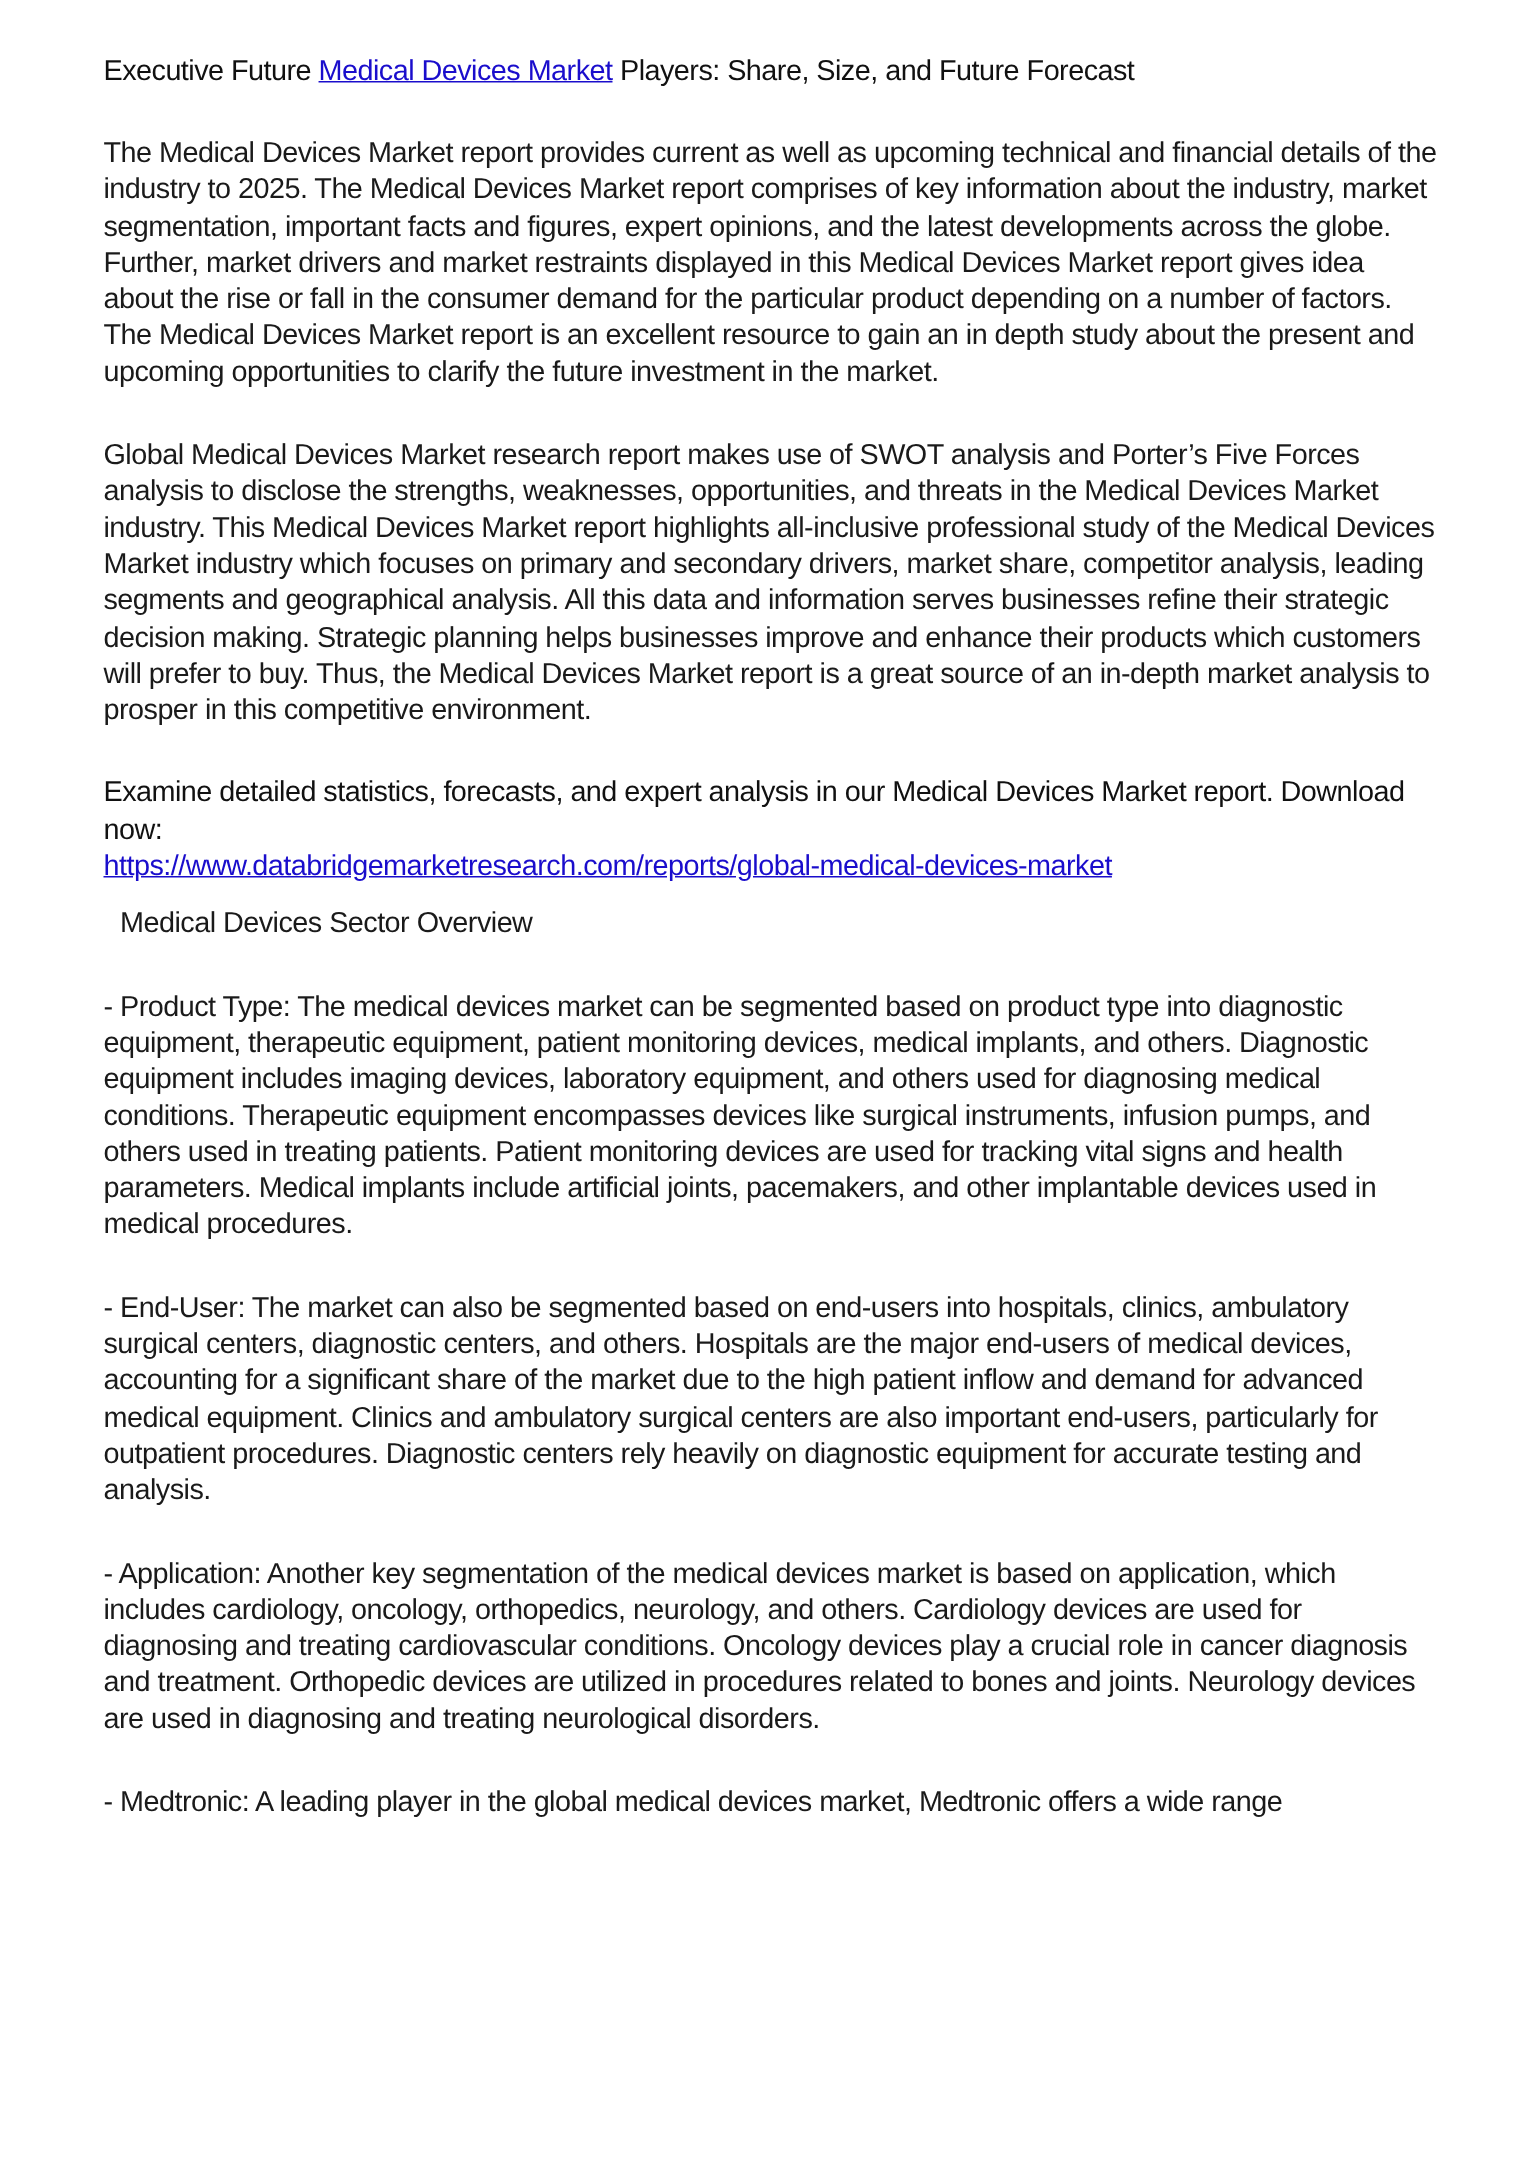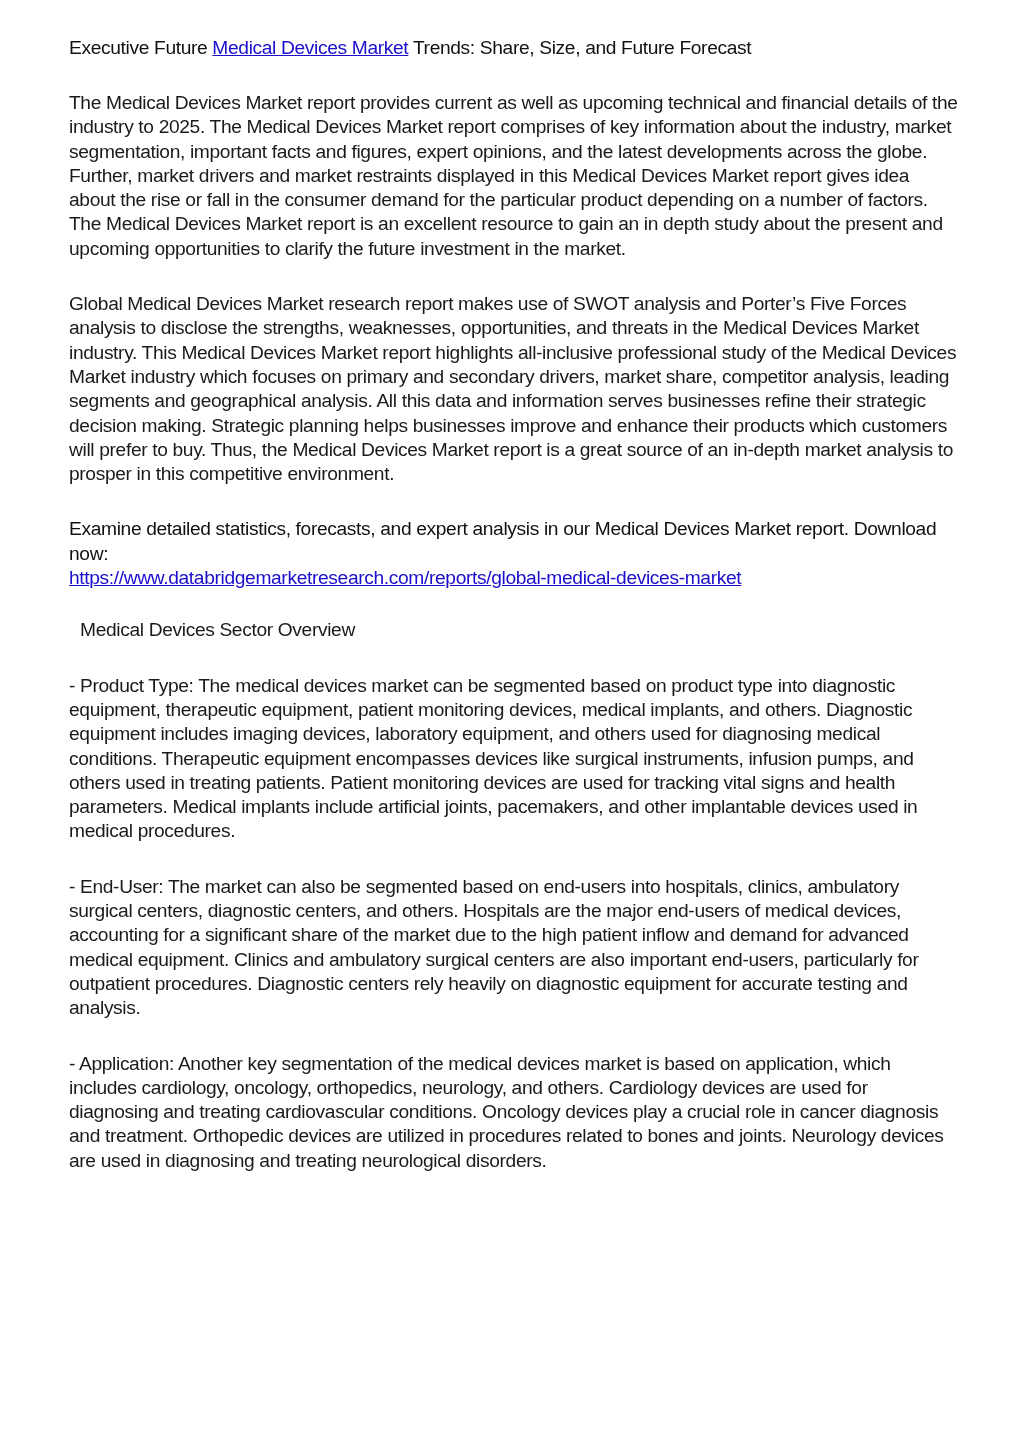--- a/index.html
+++ b/index.html
@@ -24,38 +24,39 @@
     font-size: 19.2px;
     line-height: 24px;
     margin: 0 0 31px 0;
     font-weight: normal;
     color: #111;
   }
   .title a, .cta a {
     color: #1a0dcc;
   }
   p { margin: 0 0 31px 0; }
-  .cta { margin-bottom: 28px; color: #111; }
+  .cta { margin-bottom: 14px; color: #111; }
   .heading { margin: 0 0 31px 11px; }
 </style>
 </head>
 <body>
 
 <div class="page">
   <div class="title">
-    <span>Executive Future </span><a href="#">Medical Devices Market</a><span> Trends: Share, Size, and Future Forecast</span>
+    <span>Executive Future </span><a href="#">Medical Devices Market</a><span> Players: Share, Size, and Future Forecast</span>
   </div>
 
   <p>The Medical Devices Market report provides current as well as upcoming technical and financial details of the industry to 2025. The Medical Devices Market report comprises of key information about the industry, market segmentation, important facts and figures, expert opinions, and the latest developments across the globe. Further, market drivers and market restraints displayed in this Medical Devices Market report gives idea about the rise or fall in the consumer demand for the particular product depending on a number of factors. The Medical Devices Market report is an excellent resource to gain an in depth study about the present and upcoming opportunities to clarify the future investment in the market.</p>
   <p>Global Medical Devices Market research report makes use of SWOT analysis and Porter’s Five Forces analysis to disclose the strengths, weaknesses, opportunities, and threats in the Medical Devices Market industry. This Medical Devices Market report highlights all-inclusive professional study of the Medical Devices Market industry which focuses on primary and secondary drivers, market share, competitor analysis, leading segments and geographical analysis. All this data and information serves businesses refine their strategic decision making. Strategic planning helps businesses improve and enhance their products which customers will prefer to buy. Thus, the Medical Devices Market report is a great source of an in-depth market analysis to prosper in this competitive environment.</p>
 
   <div class="cta">
     <div>Examine detailed statistics, forecasts, and expert analysis in our Medical Devices Market report. Download now:</div>
     <a href="#">https://www.databridgemarketresearch.com/reports/global-medical-devices-market</a>
   </div>
 
   <div class="heading">Medical Devices Sector Overview</div>
 
   <p>- Product Type: The medical devices market can be segmented based on product type into diagnostic equipment, therapeutic equipment, patient monitoring devices, medical implants, and others. Diagnostic equipment includes imaging devices, laboratory equipment, and others used for diagnosing medical conditions. Therapeutic equipment encompasses devices like surgical instruments, infusion pumps, and others used in treating patients. Patient monitoring devices are used for tracking vital signs and health parameters. Medical implants include artificial joints, pacemakers, and other implantable devices used in medical procedures.</p>
   <p>- End-User: The market can also be segmented based on end-users into hospitals, clinics, ambulatory surgical centers, diagnostic centers, and others. Hospitals are the major end-users of medical devices, accounting for a significant share of the market due to the high patient inflow and demand for advanced medical equipment. Clinics and ambulatory surgical centers are also important end-users, particularly for outpatient procedures. Diagnostic centers rely heavily on diagnostic equipment for accurate testing and analysis.</p>
   <p>- Application: Another key segmentation of the medical devices market is based on application, which includes cardiology, oncology, orthopedics, neurology, and others. Cardiology devices are used for diagnosing and treating cardiovascular conditions. Oncology devices play a crucial role in cancer diagnosis and treatment. Orthopedic devices are utilized in procedures related to bones and joints. Neurology devices are used in diagnosing and treating neurological disorders.</p>
 
+  <p>- Medtronic: A leading player in the global medical devices market, Medtronic offers a wide range</p>
 </div>
 
 </body></html>

